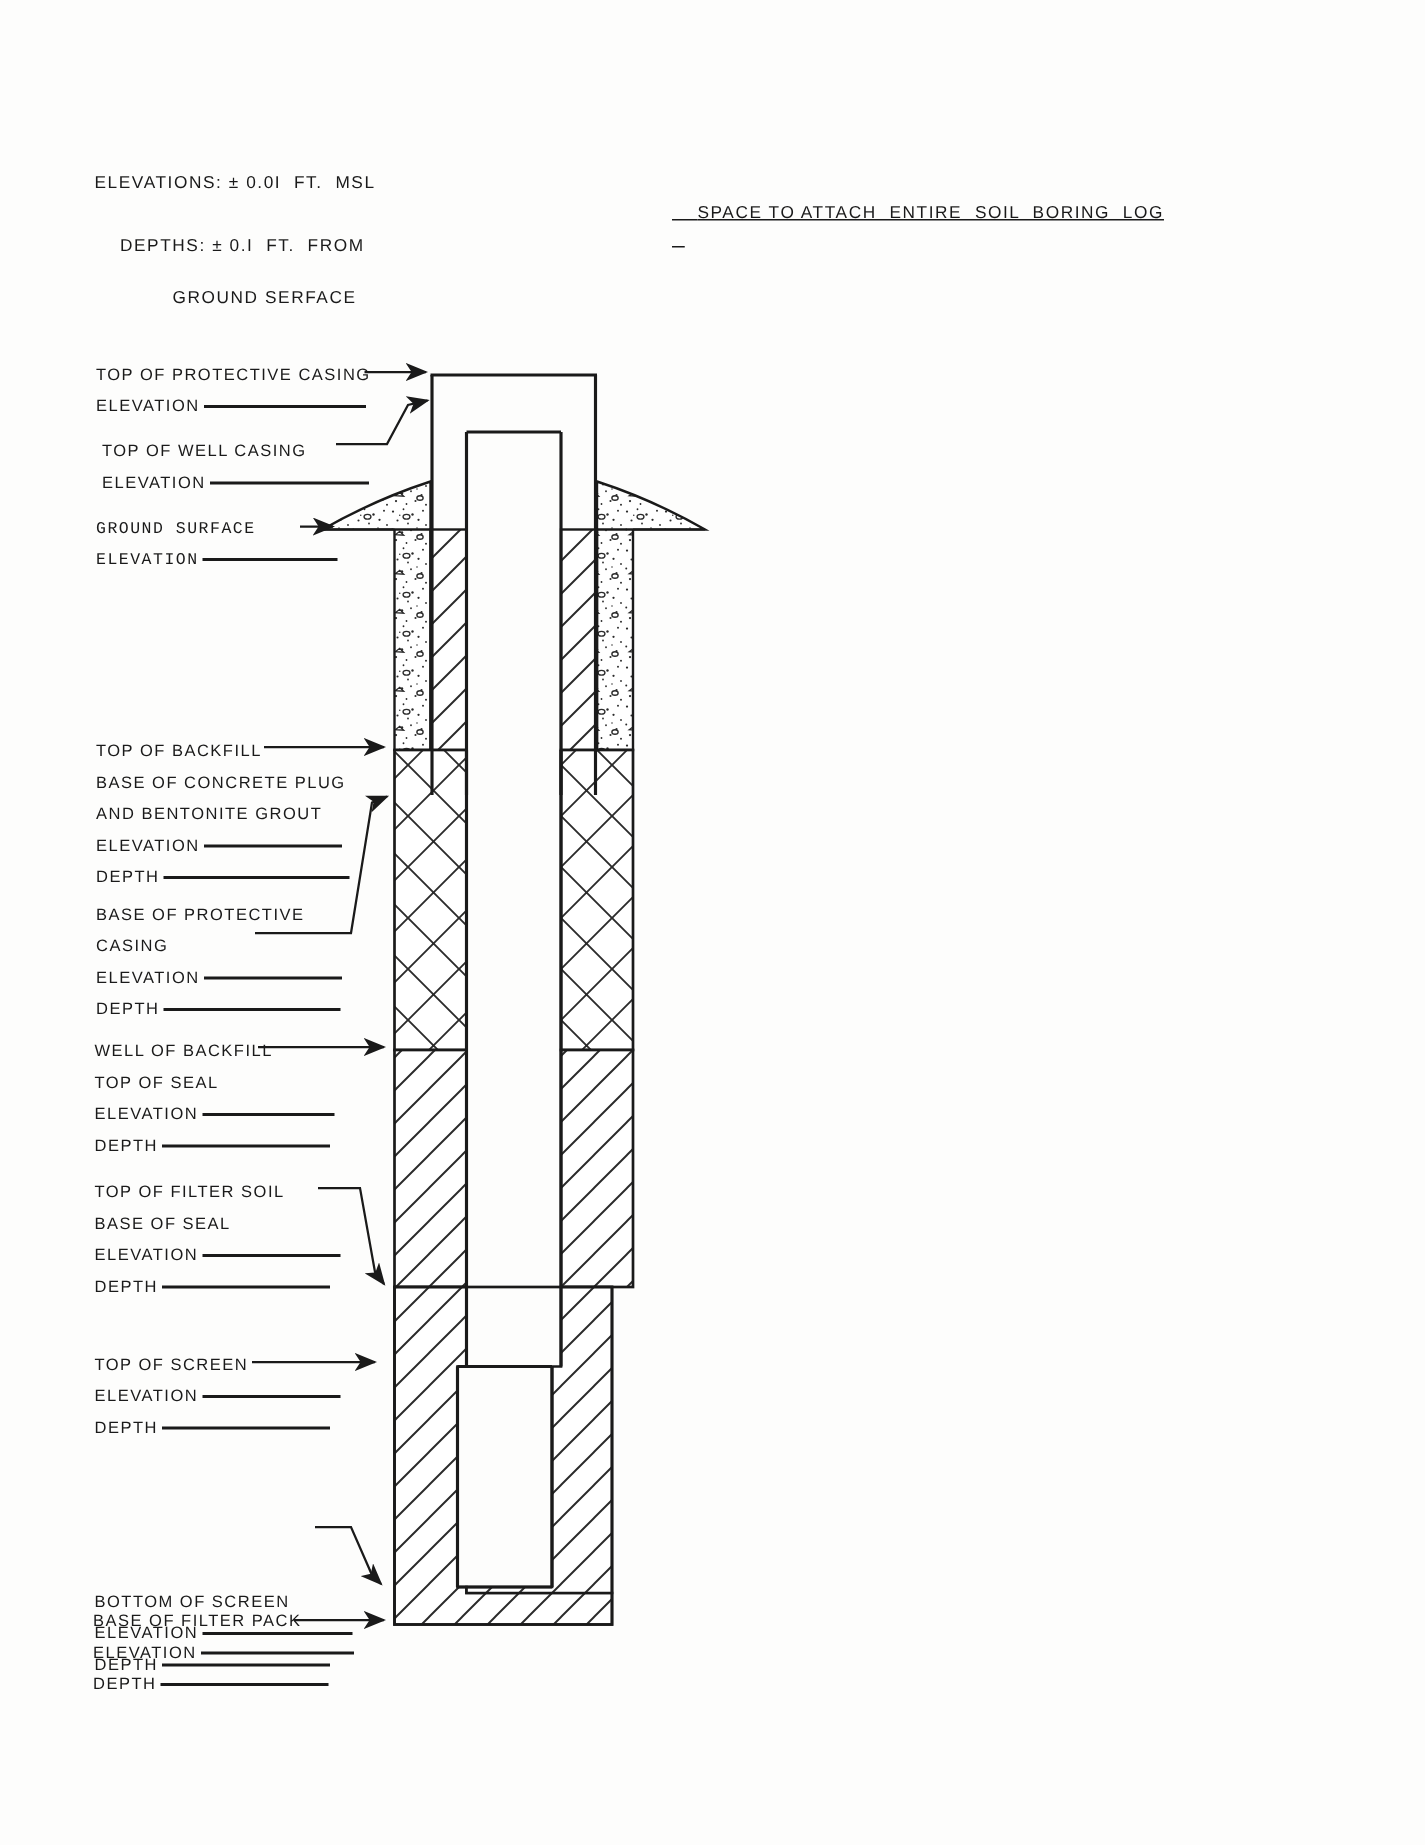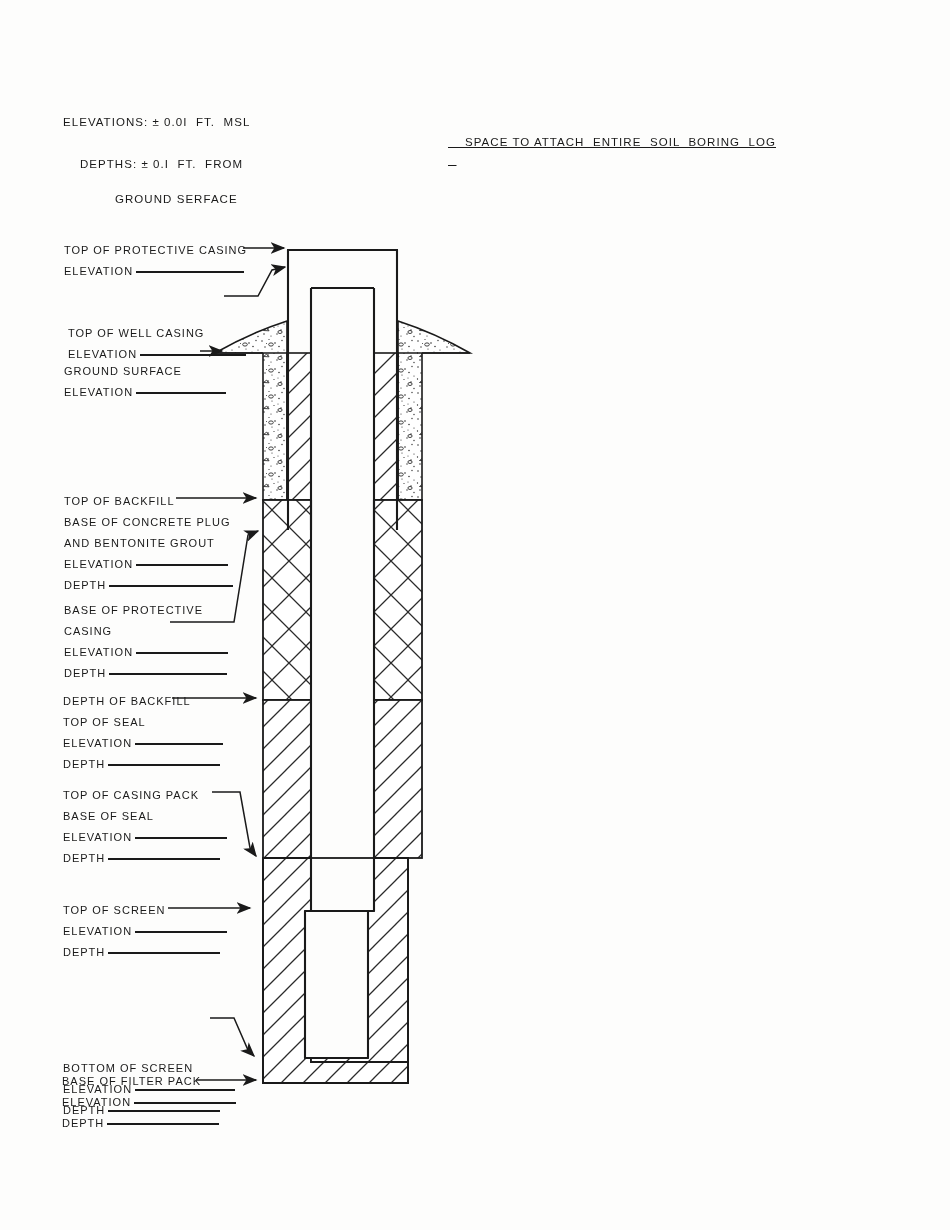--- a/index.html
+++ b/index.html
@@ -46,54 +46,54 @@
 
   <div class="note" id="note-space">
     <span>SPACE TO ATTACH  ENTIRE  SOIL  BORING  LOG</span>
   </div>
 
   <div class="lbl" style="left:64px;top:240px;">
     <span class="row">TOP OF PROTECTIVE CASING</span>
     <span class="row"><span>ELEVATION</span><span class="blank" style="width:108px"></span></span>
   </div>
 
-  <div class="lbl" style="left:68px;top:291px;margin-top:32px;">
+  <div class="lbl" style="left:68px;top:291px;">
     <span class="row">TOP  OF  WELL  CASING</span>
     <span class="row"><span>ELEVATION</span><span class="blank" style="width:106px"></span></span>
   </div>
 
-  <div class="lbl" style="left:64px;top:361px;">
+  <div class="lbl" style="left:64px;top:343px;font-family:Liberation Mono, monospace;">
     <span class="row">GROUND  SURFACE</span>
     <span class="row"><span>ELEVATION</span><span class="blank" style="width:90px"></span></span>
   </div>
 
   <div class="lbl" style="left:64px;top:491px;">
     <span class="row">TOP OF BACKFILL</span>
     <span class="row">BASE OF CONCRETE PLUG</span>
     <span class="row">AND BENTONITE GROUT</span>
     <span class="row"><span>ELEVATION</span><span class="blank" style="width:92px"></span></span>
     <span class="row"><span>DEPTH</span><span class="blank" style="width:124px"></span></span>
   </div>
 
   <div class="lbl" style="left:64px;top:600px;">
     <span class="row">BASE OF PROTECTIVE</span>
     <span class="row">CASING</span>
     <span class="row"><span>ELEVATION</span><span class="blank" style="width:92px"></span></span>
     <span class="row"><span>DEPTH</span><span class="blank" style="width:118px"></span></span>
   </div>
 
   <div class="lbl" style="left:63px;top:691px;">
-    <span class="row">DEPTH  OF  BACKFILL</span>
+    <span class="row">WELL  OF  BACKFILL</span>
     <span class="row">TOP  OF  SEAL</span>
     <span class="row"><span>ELEVATION</span><span class="blank" style="width:88px"></span></span>
     <span class="row"><span>DEPTH</span><span class="blank" style="width:112px"></span></span>
   </div>
 
   <div class="lbl" style="left:63px;top:785px;">
-    <span class="row">TOP OF CASING PACK</span>
+    <span class="row">TOP OF FILTER SOIL</span>
     <span class="row">BASE  OF  SEAL</span>
     <span class="row"><span>ELEVATION</span><span class="blank" style="width:92px"></span></span>
     <span class="row"><span>DEPTH</span><span class="blank" style="width:112px"></span></span>
   </div>
 
   <div class="lbl" style="left:63px;top:900px;">
     <span class="row">TOP  OF  SCREEN</span>
     <span class="row"><span>ELEVATION</span><span class="blank" style="width:92px"></span></span>
     <span class="row"><span>DEPTH</span><span class="blank" style="width:112px"></span></span>
   </div>

